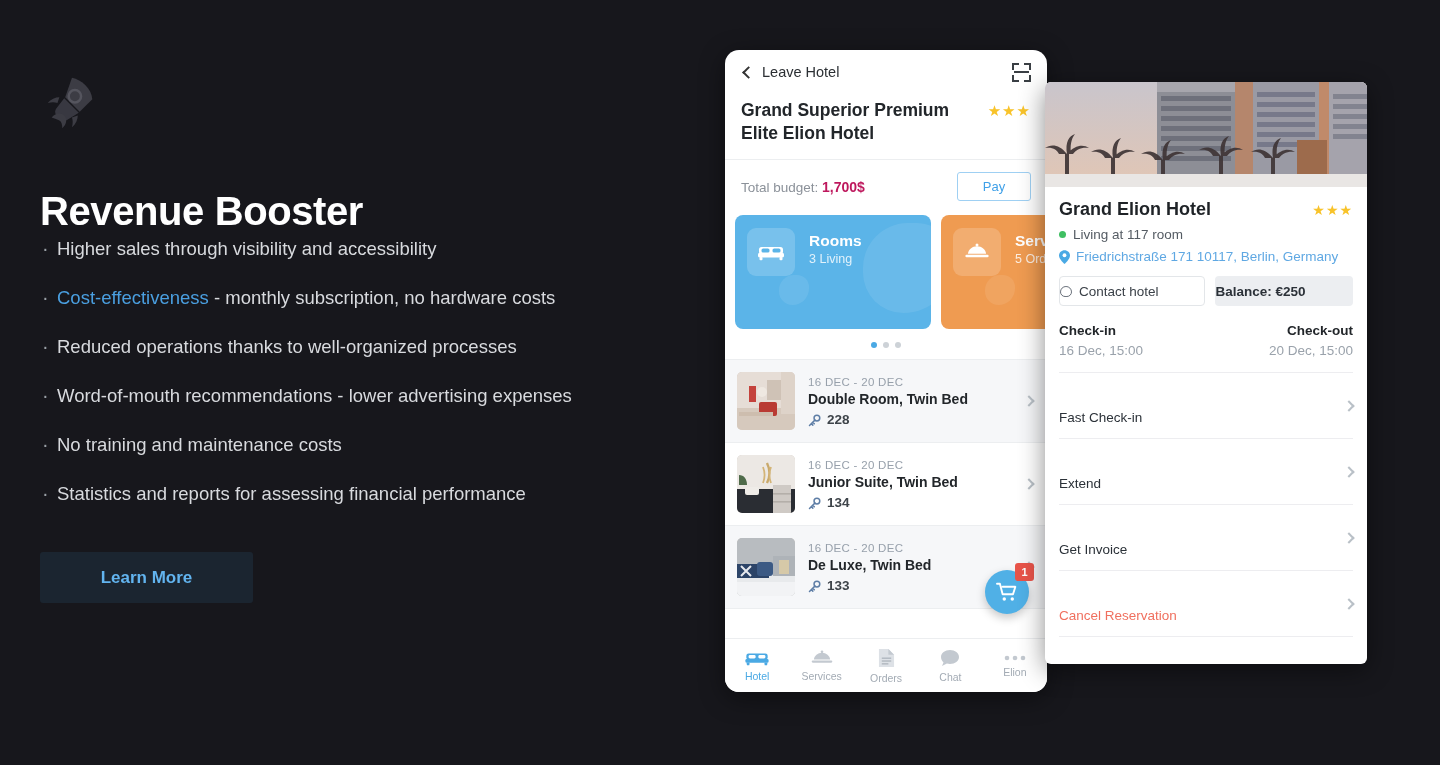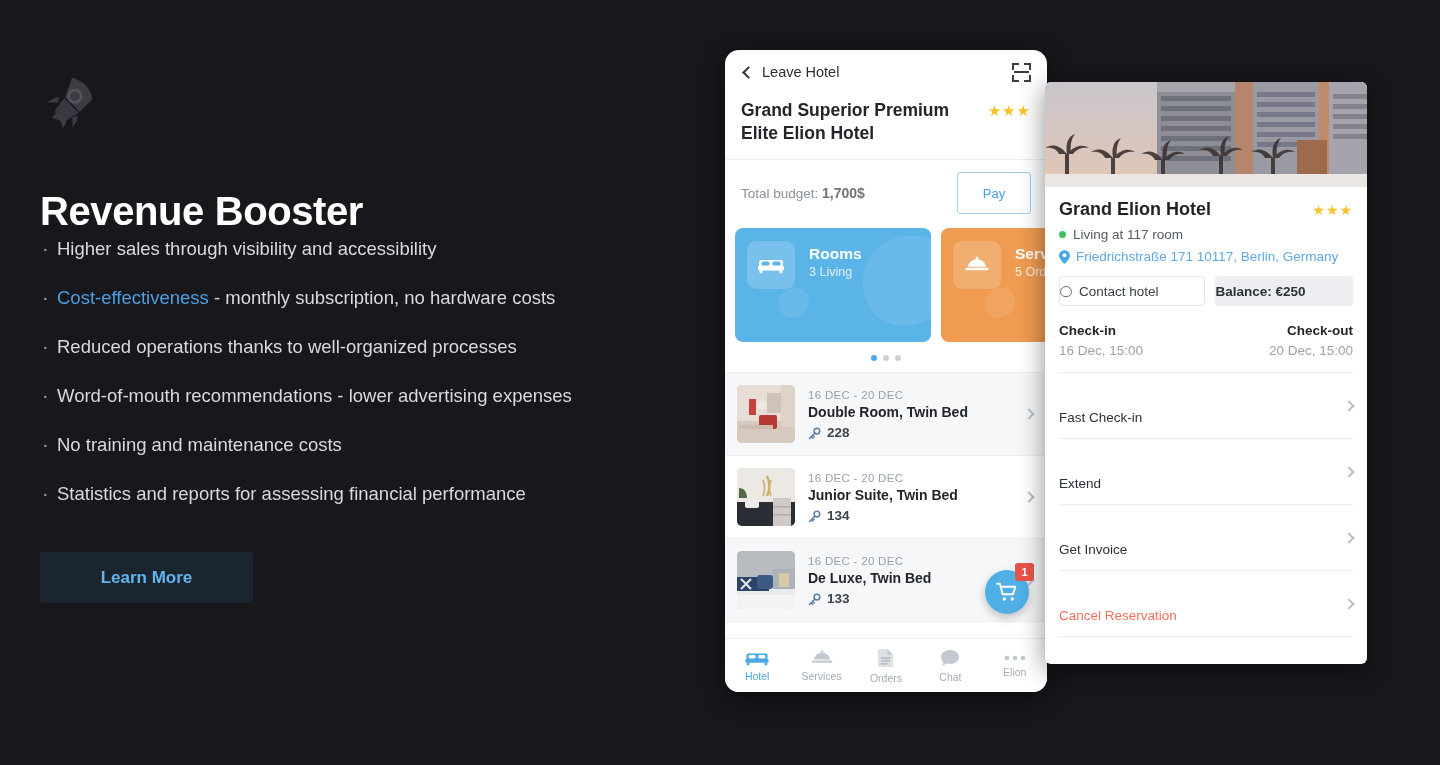--- a/index.html
+++ b/index.html
@@ -74,23 +74,23 @@
     font-size: 17.5px; font-weight: bold; color: #22262a;
     line-height: 23px; flex: 1;
   }
   .stars { color: #f8c32a; font-size: 15px; letter-spacing: 1px; white-space: nowrap; padding-top: 3px; }
 
   .ph-budget {
     display: flex; align-items: center; justify-content: space-between;
     padding: 12px 16px 14px 16px;
   }
   .ph-budget-text { font-size: 13.5px; color: #8b9199; }
-  .ph-budget-text b { color: #737373; font-size: 14px; }
+  .ph-budget-text b { color: #be185d; font-size: 14px; }
   .pay-btn {
-    width: 74px; height: 42px; border: 1px solid #9fd0f3; border-radius: 3px;
+    width: 74px; height: 29px; border: 1px solid #9fd0f3; border-radius: 3px;
     background: #fff; color: #3fa0e8; font-size: 13px;
     font-family: "Liberation Sans", sans-serif; cursor: pointer;
   }
 
   .cards-row { display: flex; gap: 10px; padding: 0 0 0 10px; }
   .hcard {
     width: 196px; height: 114px; border-radius: 8px; flex: none;
     position: relative; overflow: hidden; padding: 13px 0 0 12px; cursor: pointer;
   }
   .hcard.blue { background: #5bb4e8; }
@@ -144,21 +144,21 @@
   }
   .fab-badge {
     position: absolute; right: -5px; top: -7px; min-width: 19px; height: 18px;
     background: #e8544a; border-radius: 3px; color: #fff; font-size: 11px;
     font-weight: bold; display: flex; align-items: center; justify-content: center;
     padding: 0 4px;
   }
 
   .tabbar {
     position: absolute; left: 0; right: 0; bottom: 0; height: 54px;
-    border-top: 1px solid #eceef0; display: flex; background: #fff; justify-content: flex-end;
+    border-top: 1px solid #eceef0; display: flex; background: #fff;
   }
   .tab {
     flex: 1; display: flex; flex-direction: column; align-items: center;
     justify-content: center; gap: 4px; cursor: pointer;
   }
   .tab-label { font-size: 10.5px; color: #a3abb4; }
   .tab.active .tab-label { color: #4aa9e4; }
 
   
   .detail {

